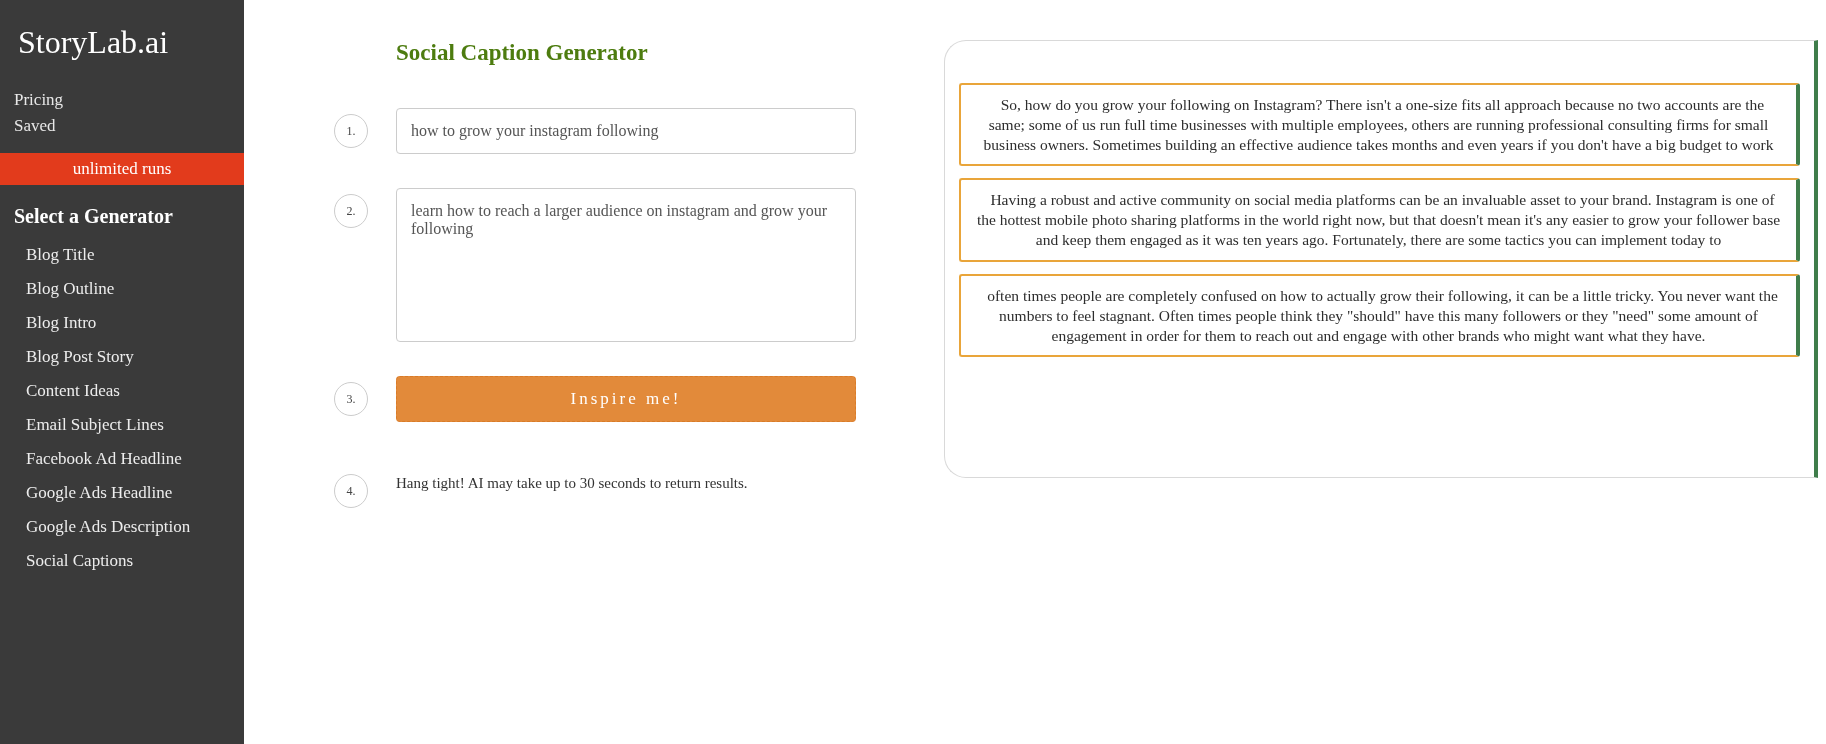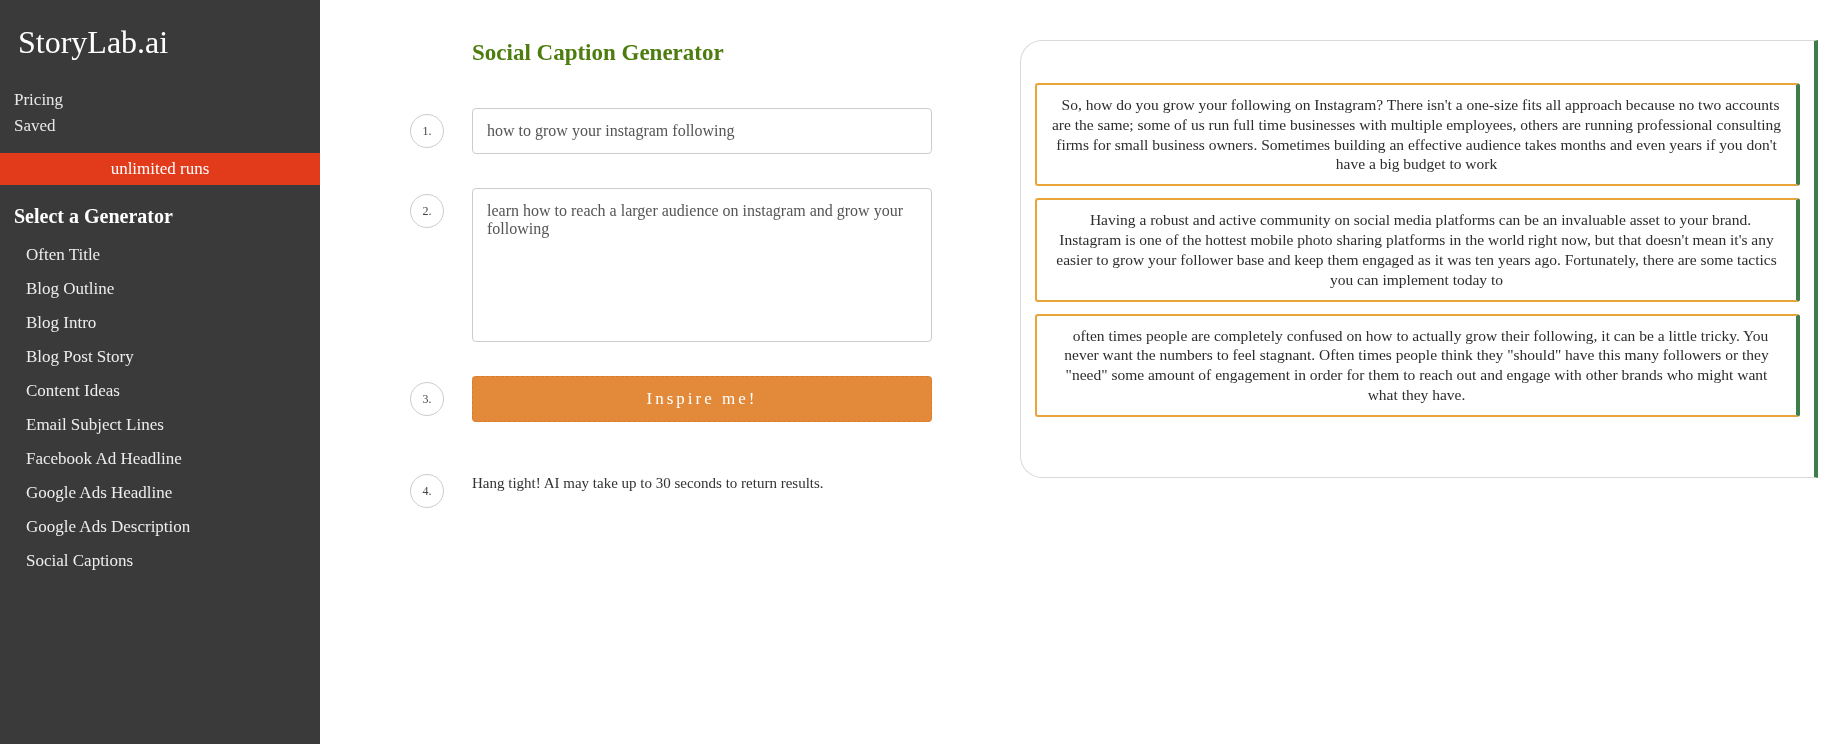--- a/index.html
+++ b/index.html
@@ -5,21 +5,21 @@
   * { box-sizing: border-box; margin: 0; padding: 0; }
   body {
     font-family: Georgia, 'Times New Roman', serif;
     background: #ffffff;
     width: 1826px;
     height: 744px;
     overflow: hidden;
     display: flex;
   }
   .sidebar {
-    width: 320px;
+    width: 244px;
     background: #3a3a3a;
     color: #eee;
     display: flex;
     flex-direction: column;
     flex-shrink: 0;
   }
   .logo {
     font-family: Georgia, serif;
     font-size: 32px;
     font-weight: 400;
@@ -173,21 +173,21 @@
 <aside class="sidebar">
   <div class="logo">StoryLab.ai</div>
   <nav class="nav">
     <a href="#">Pricing</a>
     <a href="#">Saved</a>
   </nav>
   <div class="banner">unlimited runs</div>
   <div class="gen-section">
     <div class="gen-heading">Select a Generator</div>
     <div class="gen-list">
-      <a href="#">Often Title</a>
+      <a href="#">Blog Title</a>
       <a href="#">Blog Outline</a>
       <a href="#">Blog Intro</a>
       <a href="#">Blog Post Story</a>
       <a href="#">Content Ideas</a>
       <a href="#">Email Subject Lines</a>
       <a href="#">Facebook Ad Headline</a>
       <a href="#">Google Ads Headline</a>
       <a href="#">Google Ads Description</a>
       <a href="#">Social Captions</a>
     </div>

